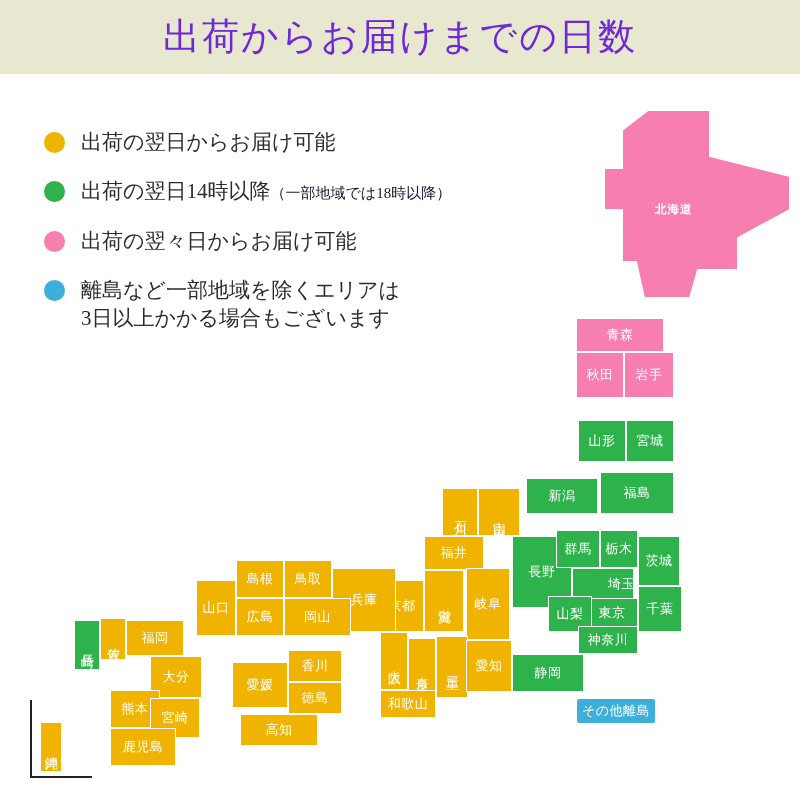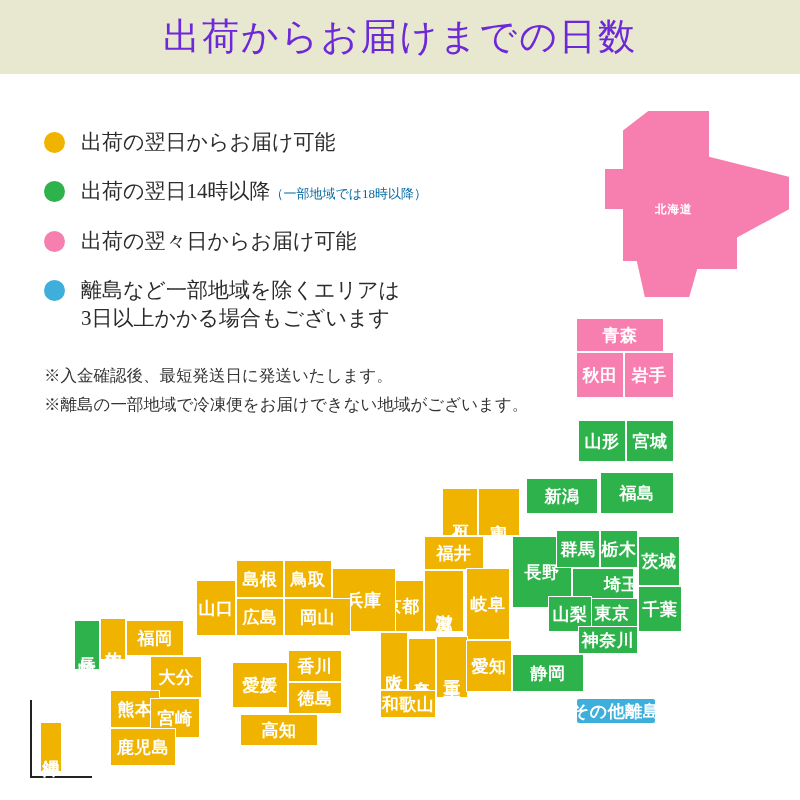--- a/index.html
+++ b/index.html
@@ -64,22 +64,22 @@
   }
   .legend-text {
     margin-left: 16px;
     font-family: "Liberation Serif", serif;
     font-size: 21px;
     color: #2b2b2b;
     line-height: 1.35;
     white-space: nowrap;
   }
   .legend-sub {
-    font-size: 13px;
-    color: #0369a1;
+    font-size: 15px;
+    color: #0f172a;
   }
   .legend-text .line2 {
     display: block;
   }
   
   .notes {
     position: absolute;
     left: 44px;
     top: 362px;
     font-family: "Liberation Serif", serif;
@@ -97,22 +97,22 @@
     height: 800px;
   }
   .pref {
     position: absolute;
     box-sizing: border-box;
     display: flex;
     align-items: center;
     justify-content: center;
     color: #ffffff;
     font-family: "Liberation Sans", sans-serif;
-    font-size: 17px;
-    font-weight: bold;
+    font-size: 13px;
+    font-weight: normal;
     letter-spacing: 0.5px;
     border: 1.5px solid #ffffff;
     white-space: nowrap;
   }
   .pref.vertical {
     writing-mode: vertical-rl;
     letter-spacing: 1px;
   }
   .c-pink   { background: #f77fb0; }
   .c-green  { background: #2eb24b; }
@@ -183,24 +183,20 @@
     </div>
     <div class="legend-row">
       <div class="legend-dot c-blue"></div>
       <div class="legend-text">
         <span>離島など一部地域を除くエリアは</span>
         <span class="line2">3日以上かかる場合もございます</span>
       </div>
     </div>
   </div>
 
-  <div class="notes">
-    <div>※入金確認後、最短発送日に発送いたします。</div>
-    <div>※離島の一部地域で冷凍便をお届けできない地域がございます。</div>
-  </div>
 
   <div class="map">
 
     <svg class="hokkaido-shape" viewBox="0 0 212 188">
       <polygon points="26,100 26,58 44,58 44,20 70,0 132,0 132,46 212,66 212,100 160,128 160,160 120,160 112,188 66,188 58,152 44,152 44,100" fill="#f77fb0" stroke="#ffffff" stroke-width="2"></polygon>
     </svg>
     <div class="hokkaido-label">北海道</div>
 
     <div class="other-islands c-blue pref" style="left:576px;top:698px;width:80px;height:26px;">その他離島</div>
 

